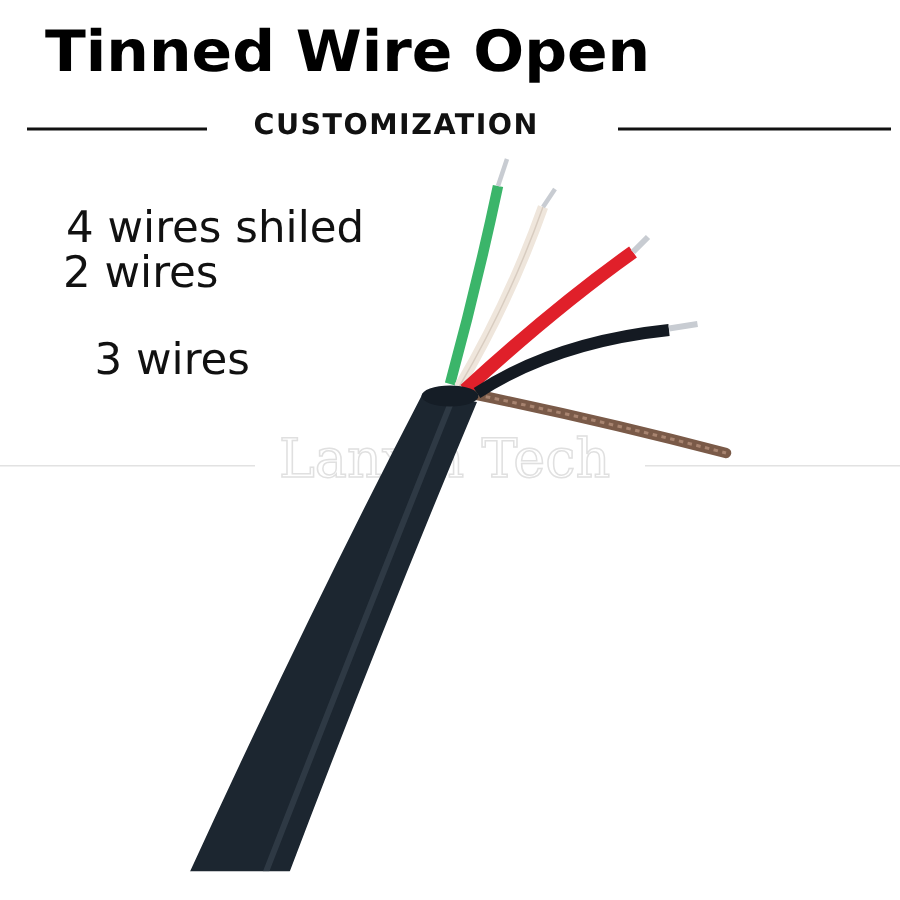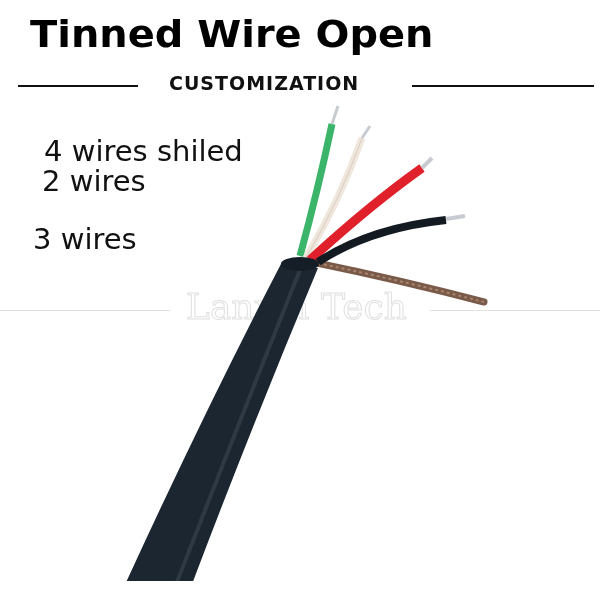--- a/index.html
+++ b/index.html
@@ -23,21 +23,21 @@
   <div class="title">Tinned Wire Open</div>
 
   <div class="subtitle-row">
     <div class="rule left"></div>
     <div class="subtitle">CUSTOMIZATION</div>
     <div class="rule right"></div>
   </div>
 
   <div class="opt" style="left:44px; top:134px;">4 wires shiled</div>
   <div class="opt" style="left:42px; top:164px;">2 wires</div>
-  <div class="opt" style="left:33px; top:222px;text-align:right;">3 wires</div>
+  <div class="opt" style="left:63px; top:222px;text-align:right;">3 wires</div>
 
   <div class="watermark-line" style="left:0; width:170px;"></div>
   <div class="watermark-line" style="left:430px; width:170px;"></div>
   <div class="watermark">Lanxin Tech</div>
 
   <svg width="600" height="600" viewBox="0 0 600 600">
 
     <path d="M312 262 Q 400 280 484 302" stroke="#7a5a48" stroke-width="7" fill="none" stroke-linecap="round"></path>
     <path d="M312 262 Q 400 280 484 302" stroke="#a88470" stroke-width="2" stroke-dasharray="3 3" fill="none"></path>
 

